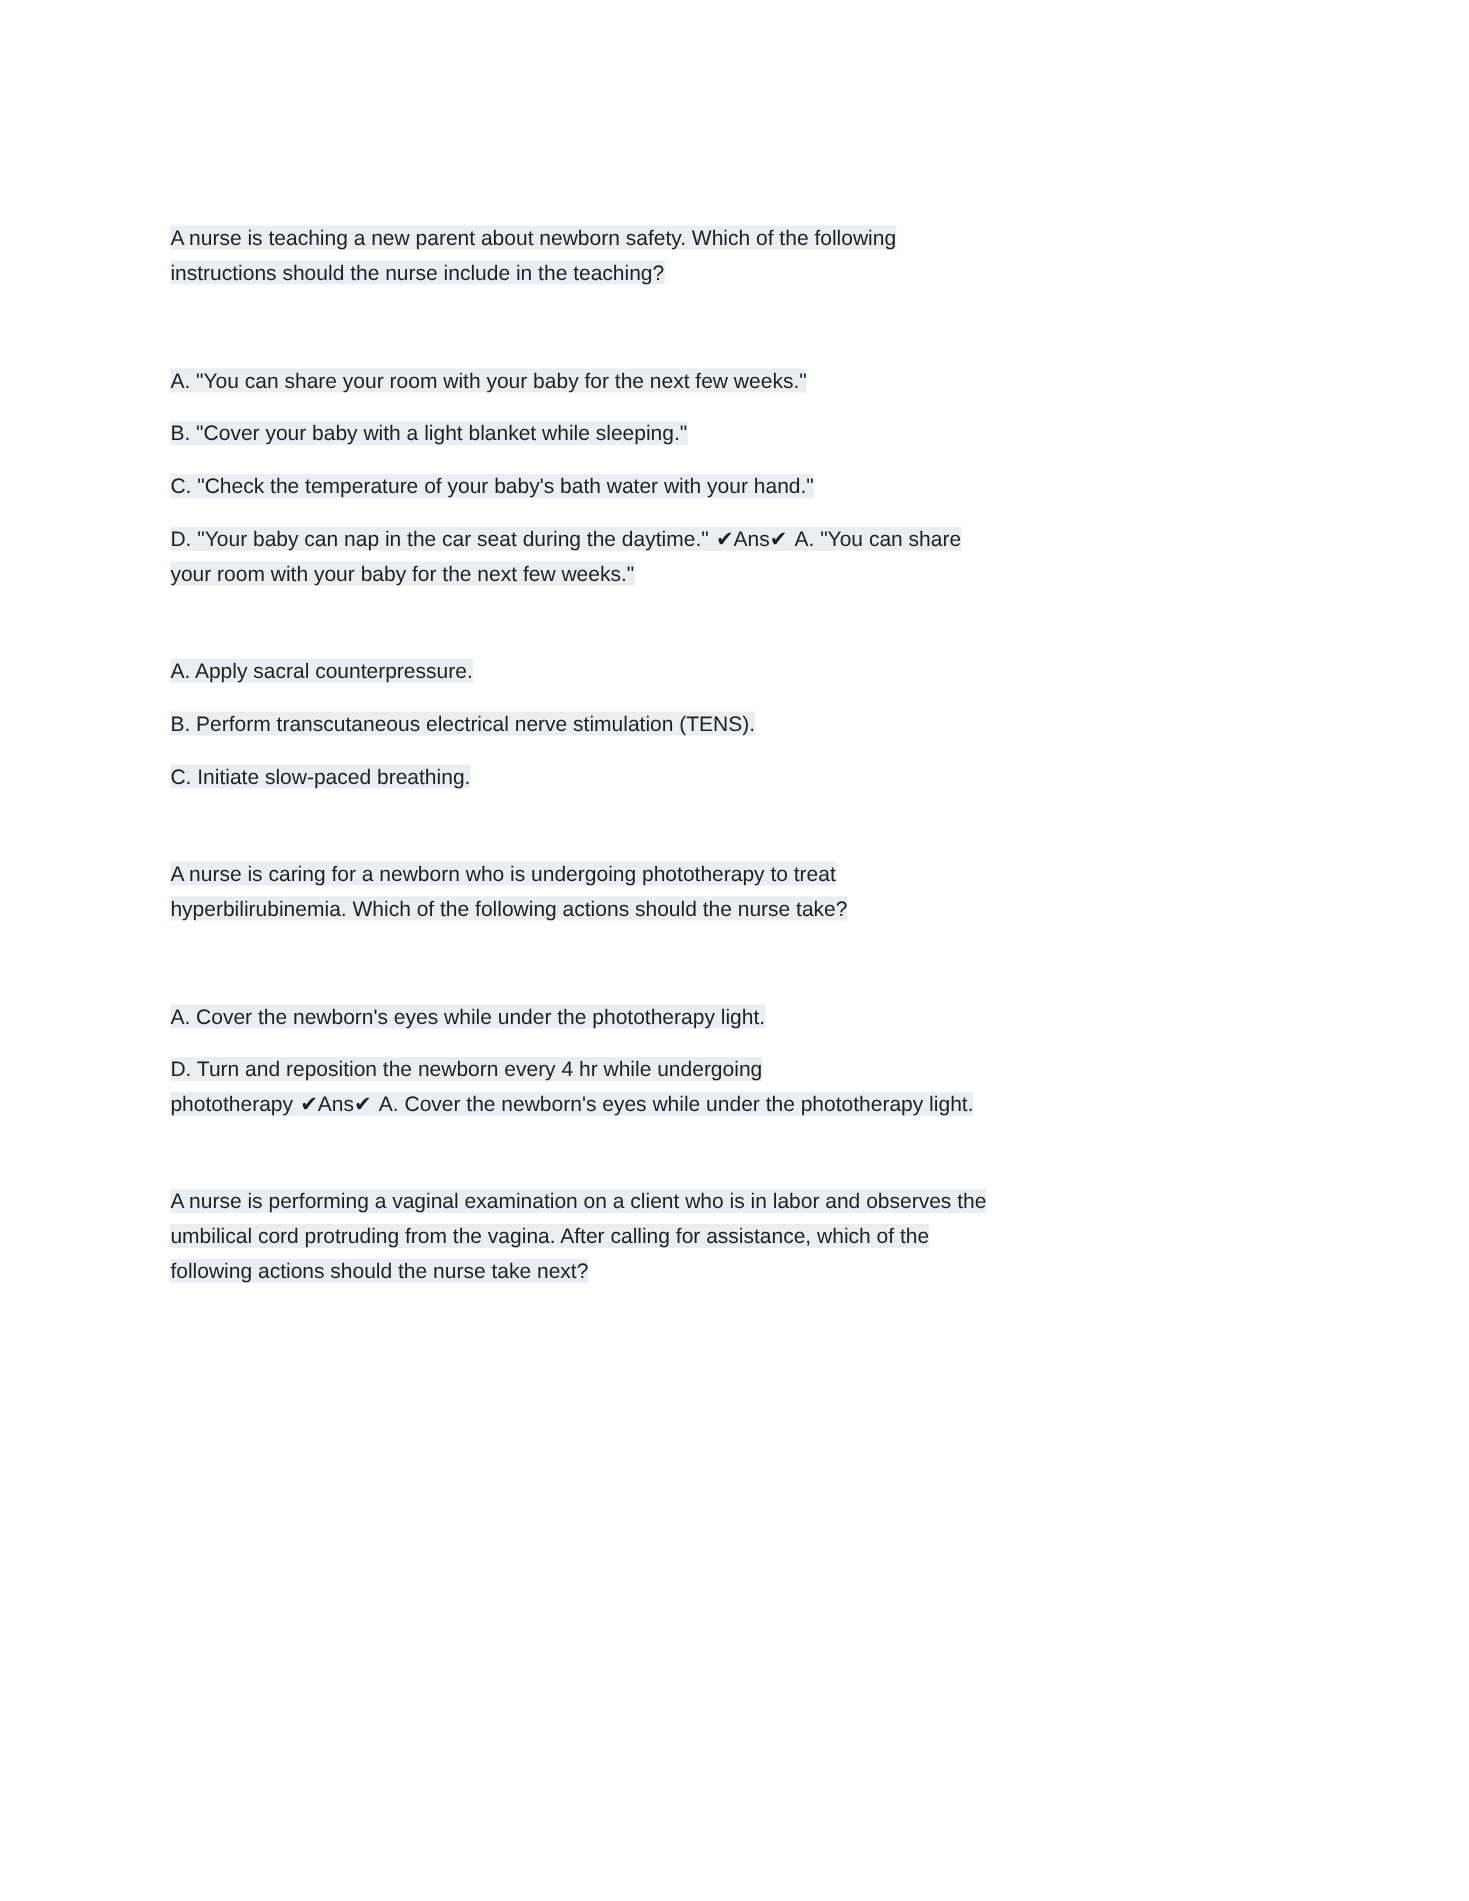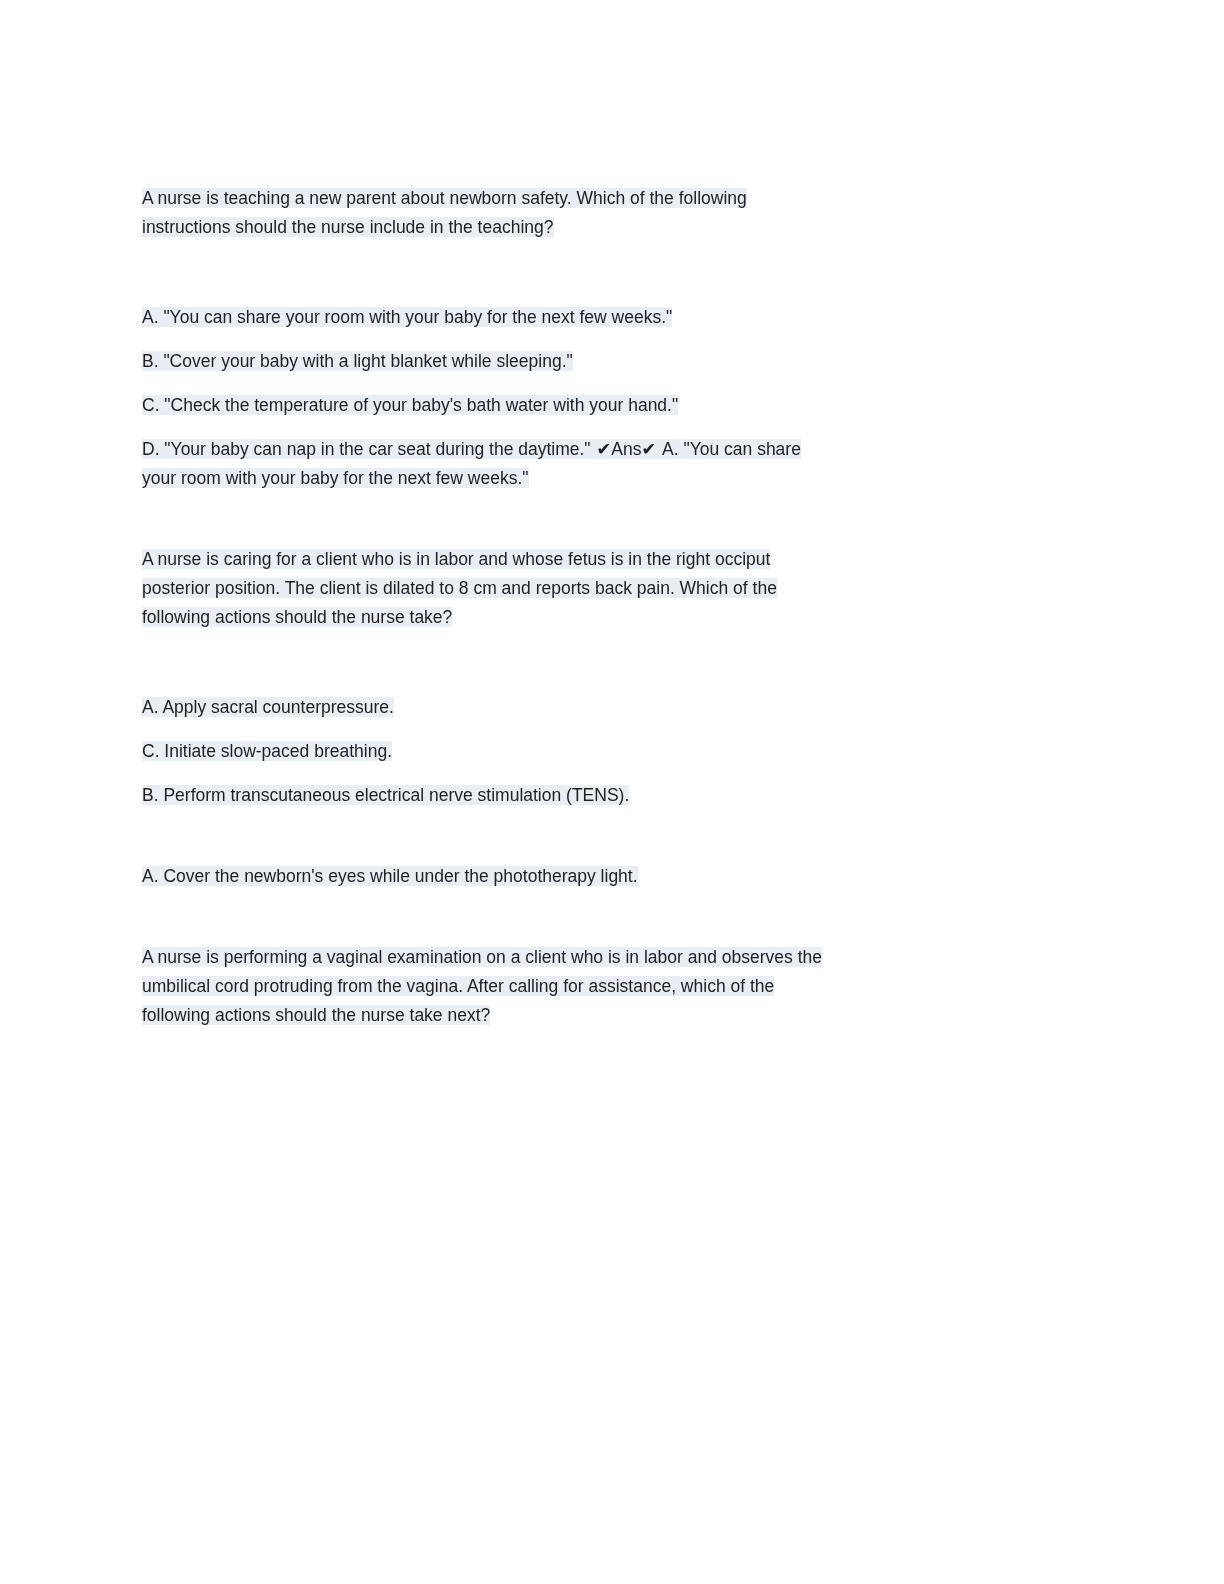--- a/index.html
+++ b/index.html
@@ -51,27 +51,28 @@
 
   <section class="question-block">
     <p class="q-text"><span class="hl">A nurse is teaching a new parent about newborn safety. Which of the following instructions should the nurse include in the teaching?</span></p>
     <p class="option"><span class="hl">A. "You can share your room with your baby for the next few weeks."</span></p>
     <p class="option"><span class="hl">B. "Cover your baby with a light blanket while sleeping."</span></p>
     <p class="option"><span class="hl">C. "Check the temperature of your baby's bath water with your hand."</span></p>
     <p class="option"><span class="hl"><span>D. "Your baby can nap in the car seat during the daytime."</span><span class="answer-marker">✔Ans✔</span><span>A. "You can share your room with your baby for the next few weeks."</span></span></p>
   </section>
 
   <section class="question-block">
-    <p class="q-text"><span class="hl">A nurse is caring for a client who is in labor and whose fetus is in the right occiput posterior position. The client is dilated to 8 cm and reports back pain. Which of the following actions should the nurse take?</span></p>
     <p class="option"><span class="hl">A. Apply sacral counterpressure.</span></p>
+    <p class="option"><span class="hl">B. Perform transcutaneous electrical nerve stimulation (TENS).</span></p>
     <p class="option"><span class="hl">C. Initiate slow-paced breathing.</span></p>
-    <p class="option"><span class="hl">B. Perform transcutaneous electrical nerve stimulation (TENS).</span></p>
   </section>
 
   <section class="question-block">
+    <p class="q-text"><span class="hl">A nurse is caring for a newborn who is undergoing phototherapy to treat hyperbilirubinemia. Which of the following actions should the nurse take?</span></p>
     <p class="option"><span class="hl">A. Cover the newborn's eyes while under the phototherapy light.</span></p>
+    <p class="option"><span class="hl"><span>D. Turn and reposition the newborn every 4 hr while undergoing phototherapy</span><span class="answer-marker">✔Ans✔</span><span>A. Cover the newborn's eyes while under the phototherapy light.</span></span></p>
   </section>
 
   <section class="question-block">
     <p class="q-text"><span class="hl">A nurse is performing a vaginal examination on a client who is in labor and observes the umbilical cord protruding from the vagina. After calling for assistance, which of the following actions should the nurse take next?</span></p>
   </section>
 
 </div>
 
 </body></html>

